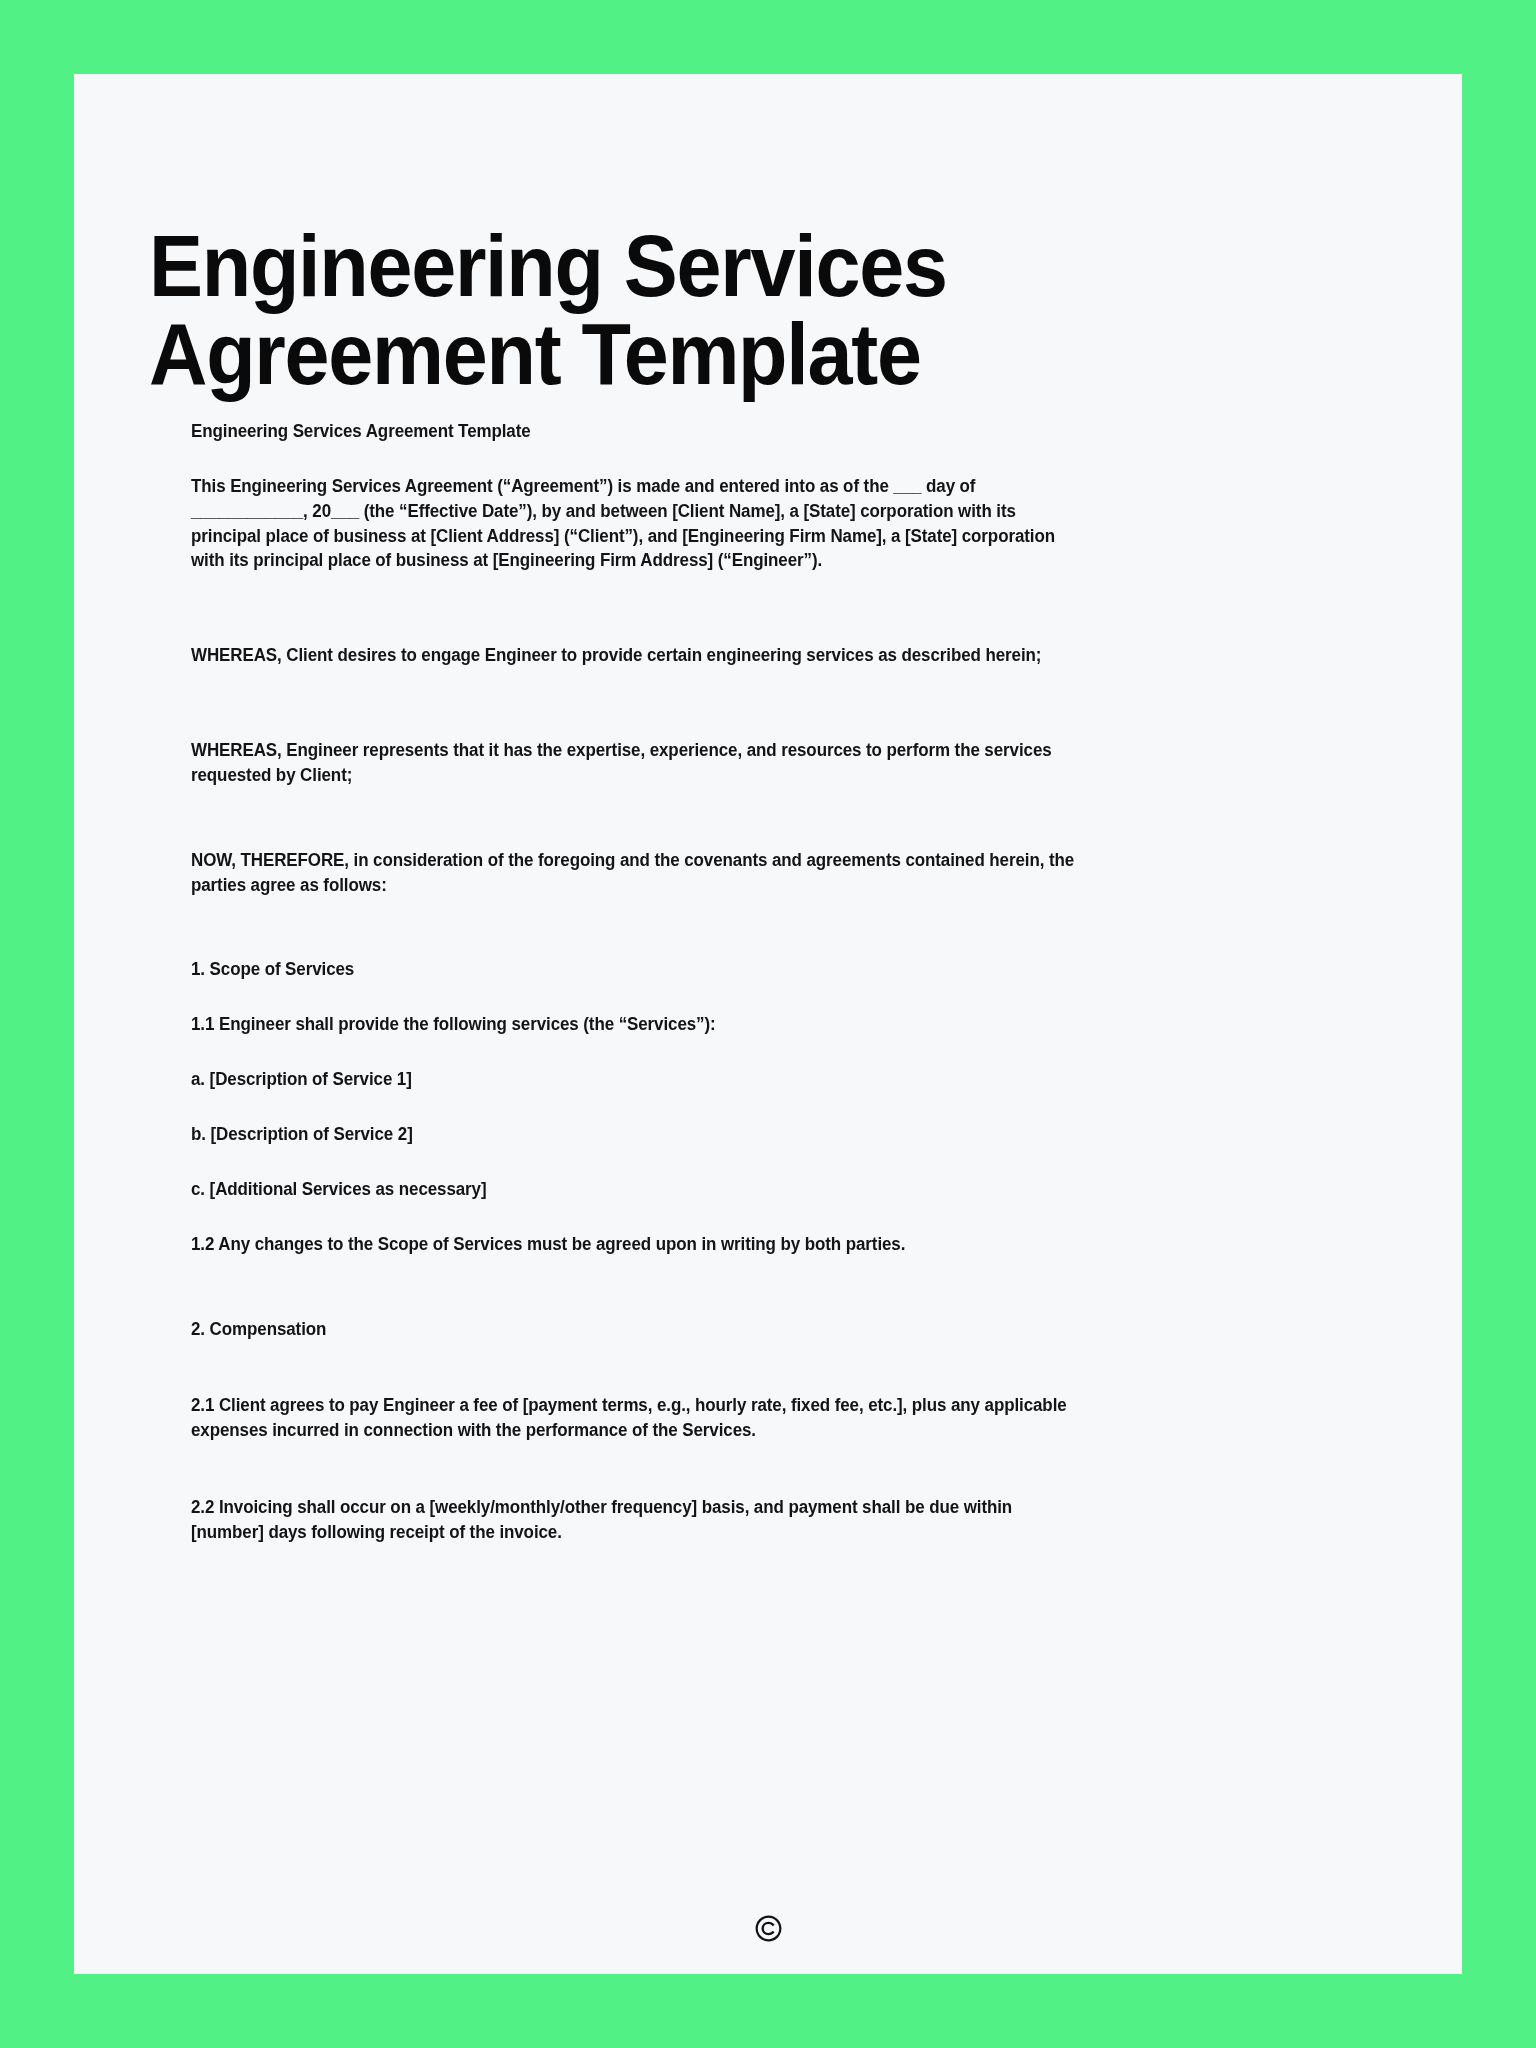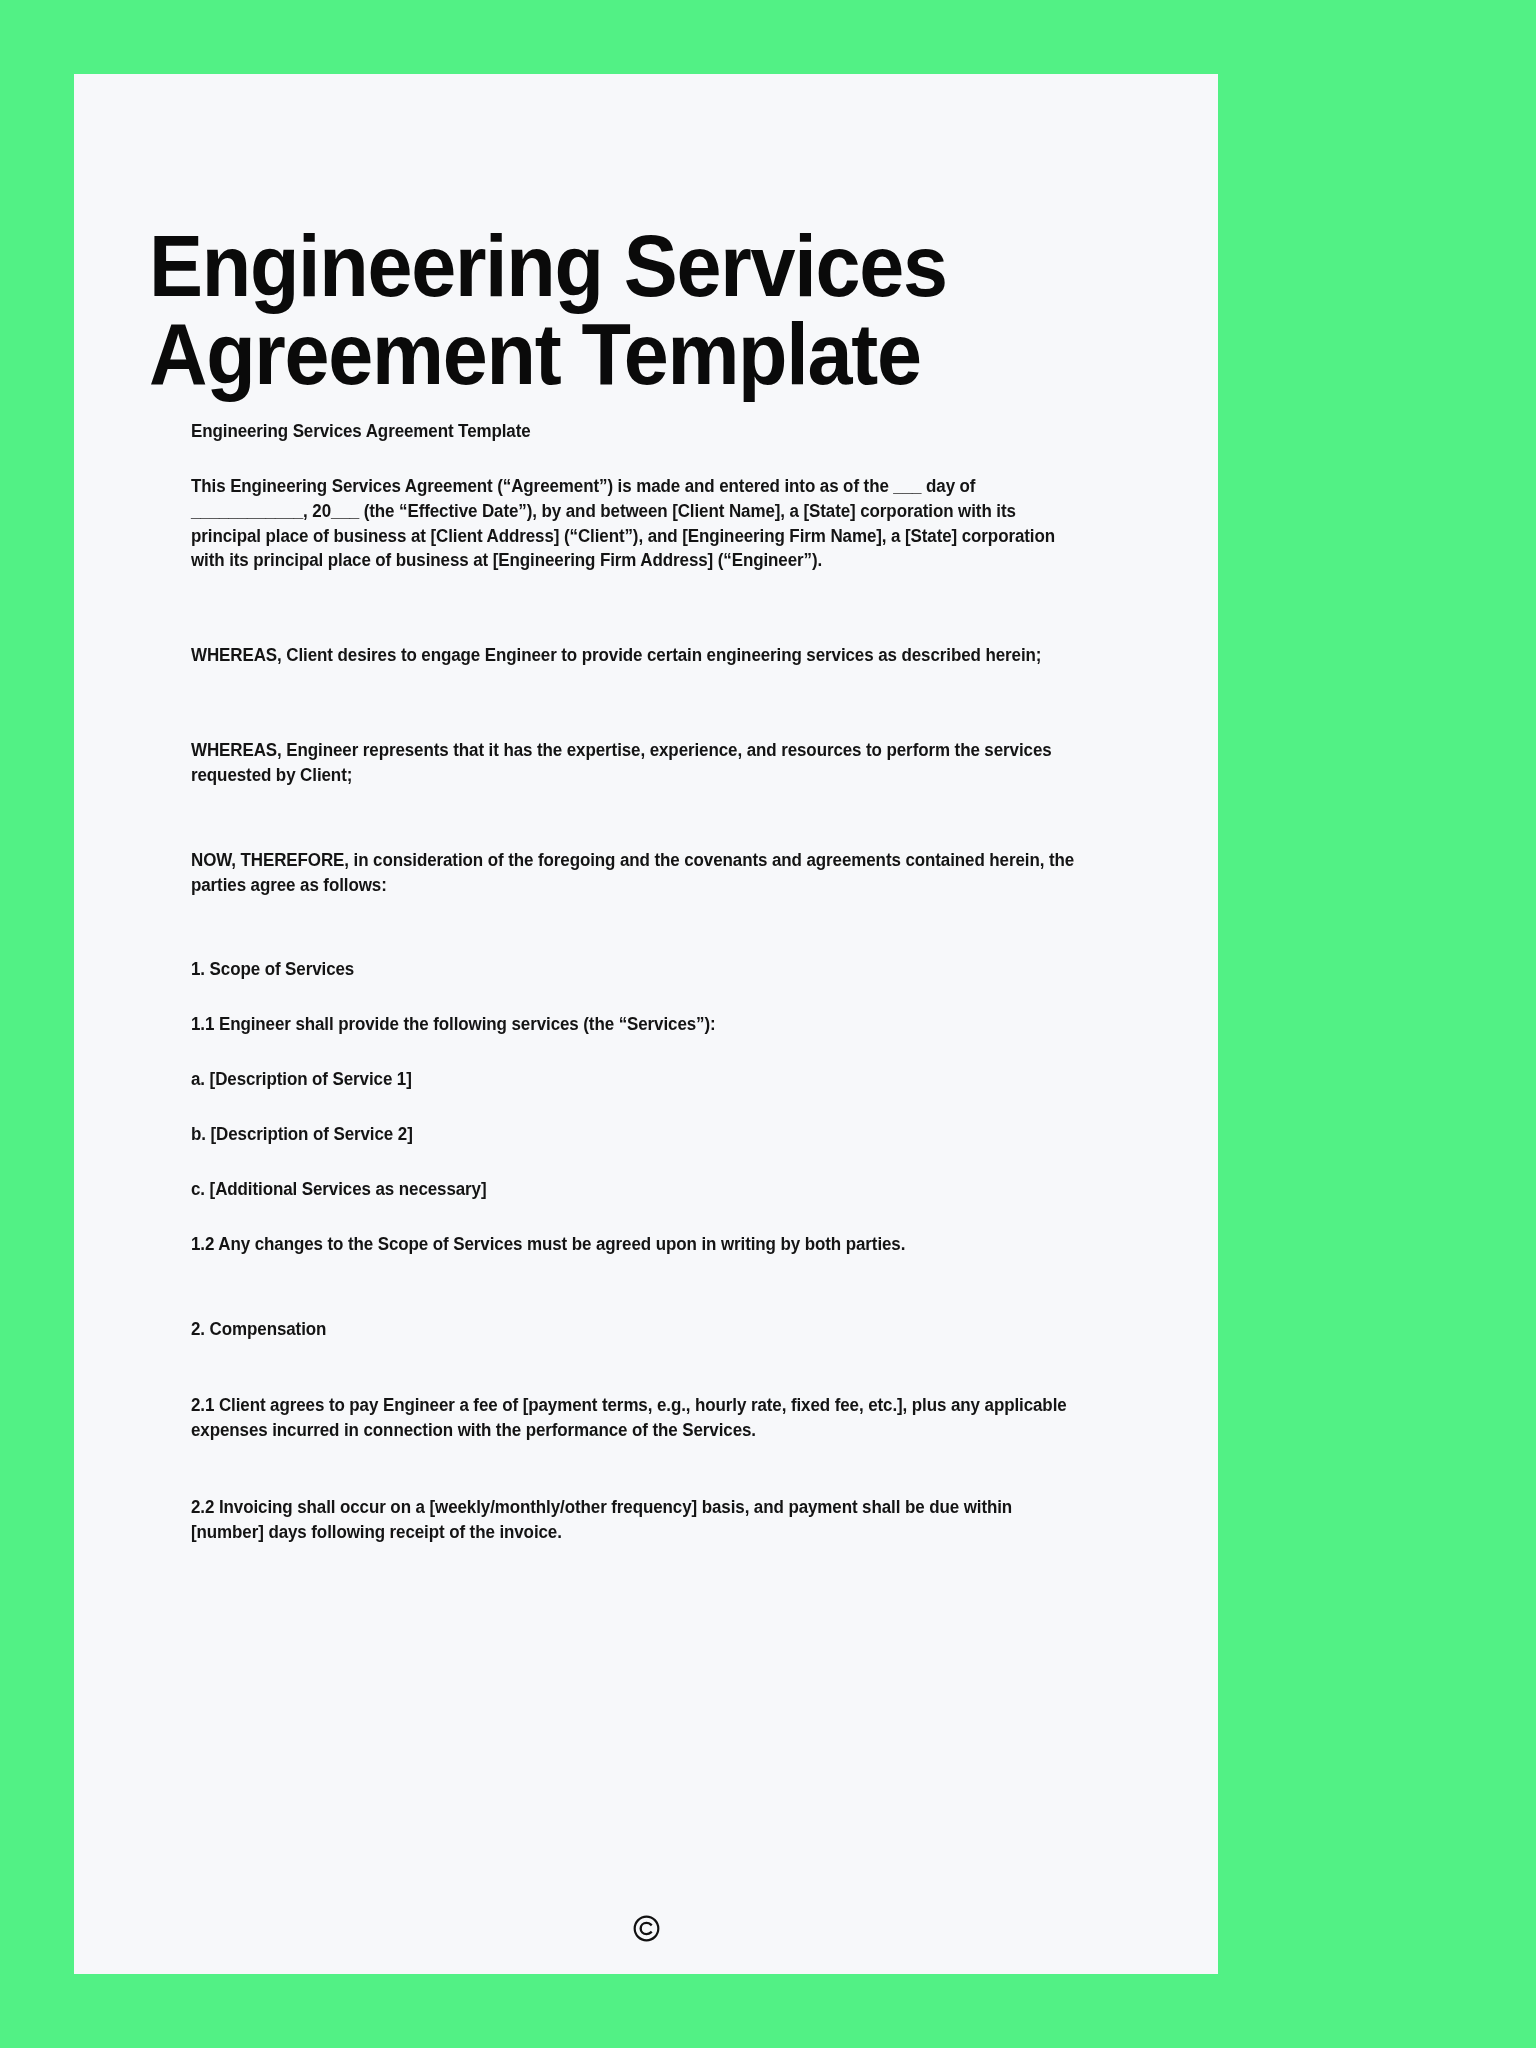--- a/index.html
+++ b/index.html
@@ -10,21 +10,21 @@
     width: 1536px;
     height: 2048px;
     background: #52f185;
     font-family: "Liberation Sans", "DejaVu Sans", sans-serif;
     overflow: hidden;
   }
   .page-frame {
     position: absolute;
     left: 74px;
     top: 74px;
-    width: 1144px;
+    width: 1388px;
     height: 1900px;
     background: #f7f8fa;
     box-sizing: border-box;
     overflow: hidden;
   }
   .doc-title {
     margin: 0;
     padding: 0;
     position: absolute;
     top: 148px;

